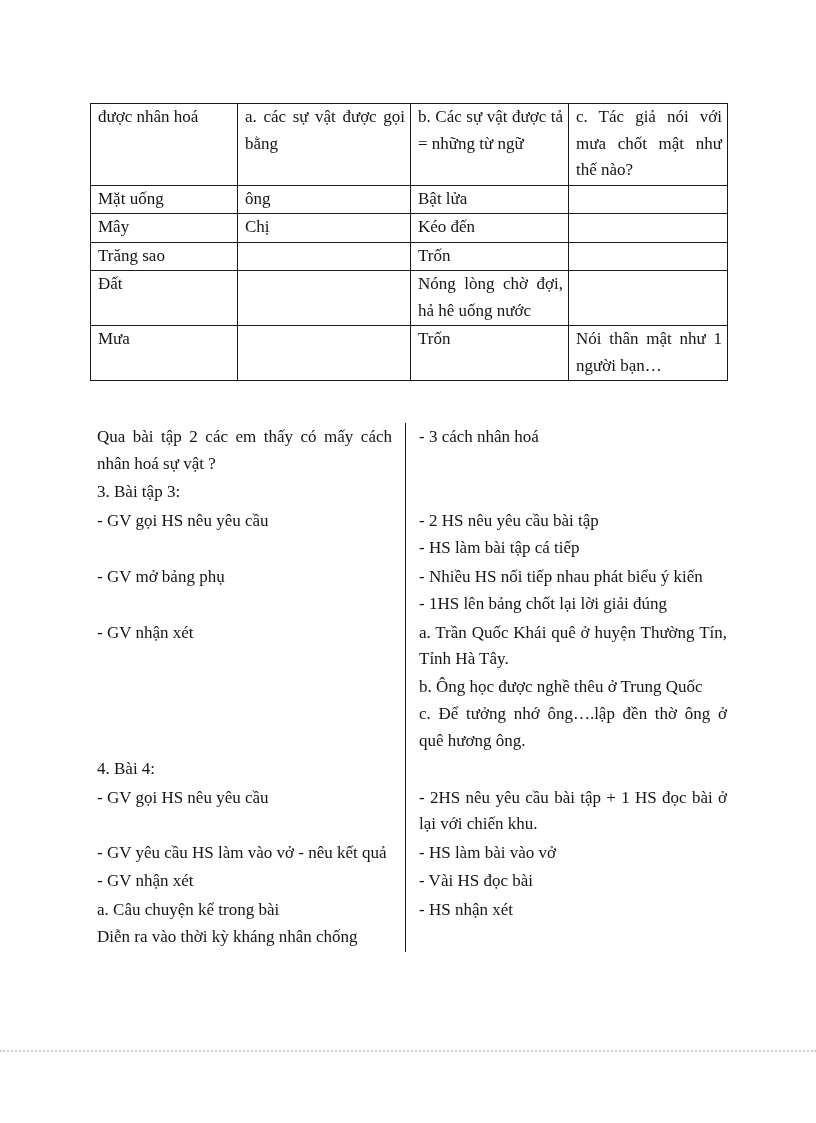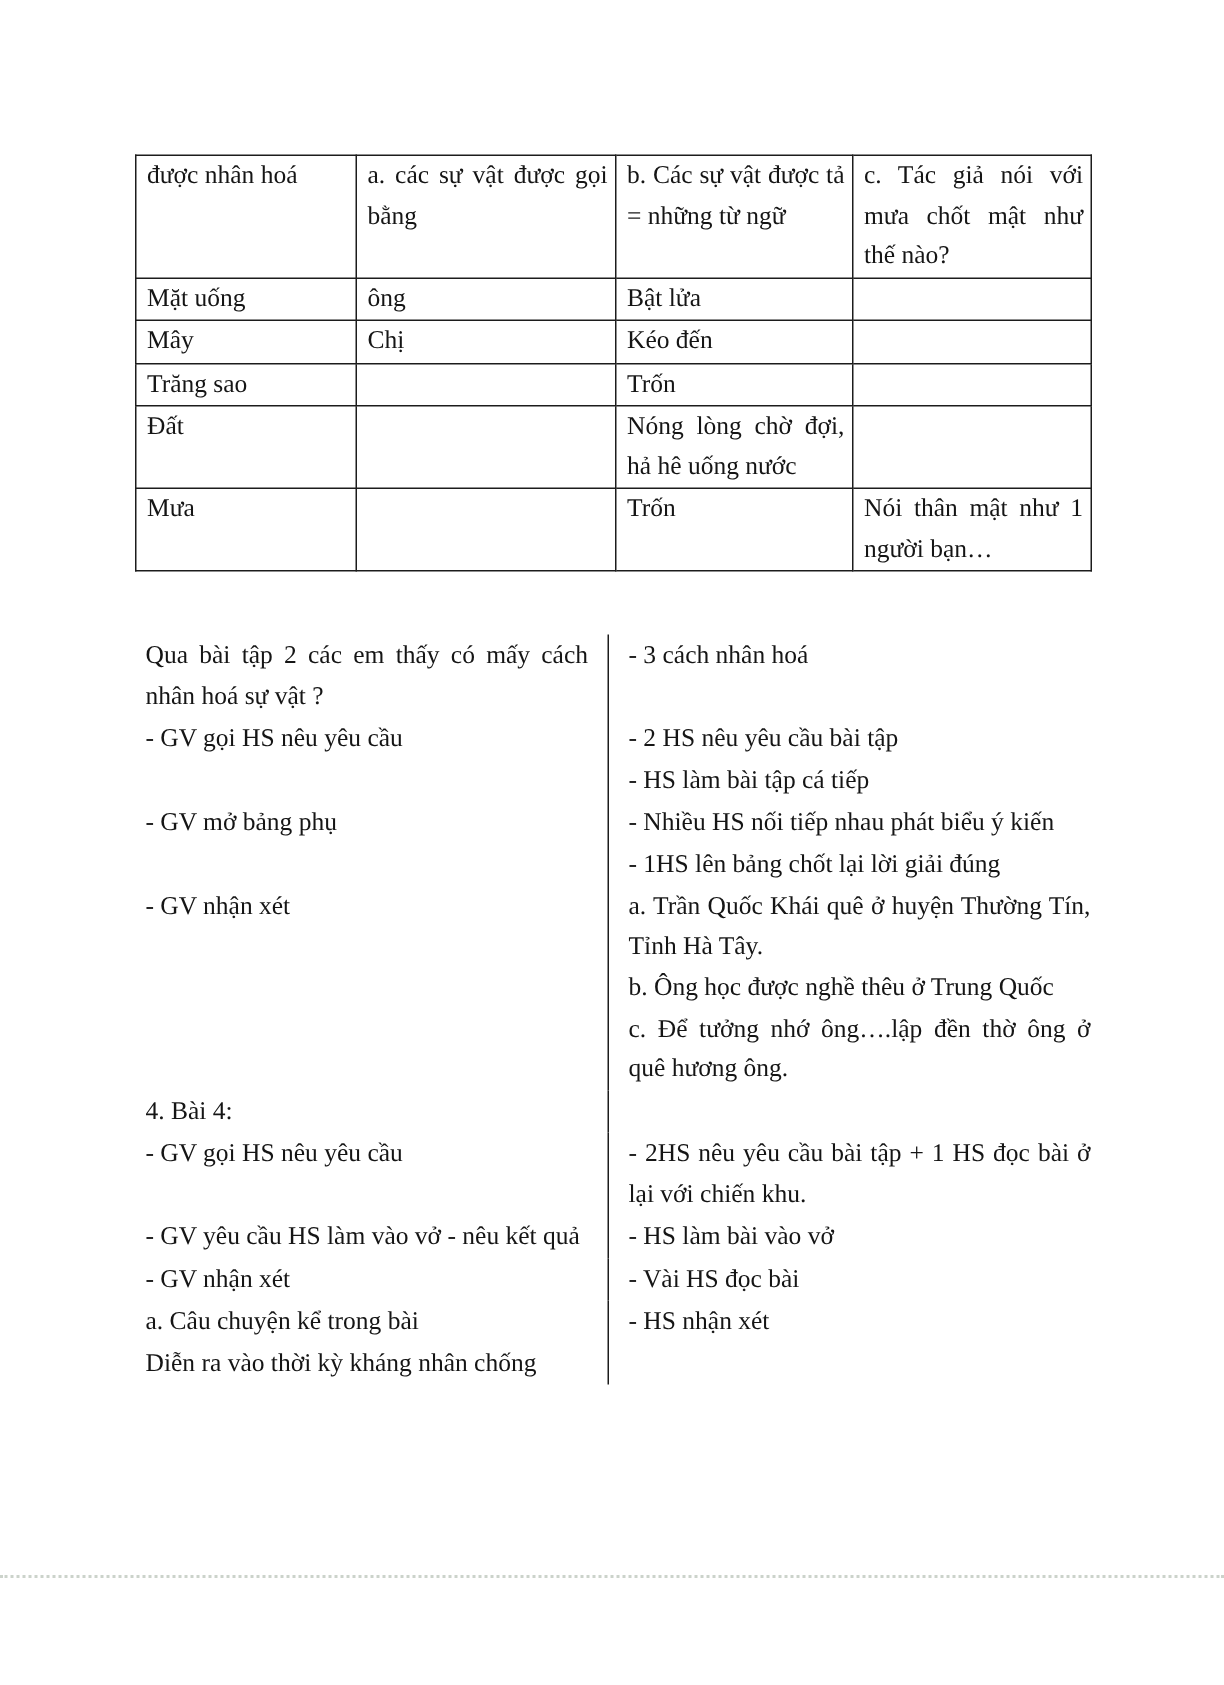--- a/index.html
+++ b/index.html
@@ -132,20 +132,26 @@
       <div class="d-row">
         <div class="d-left">
           <p>Qua bài tập 2 các em thấy có mấy cách nhân hoá sự vật ?</p>
         </div>
         <div class="d-right">
           <p>- 3 cách nhân hoá</p>
         </div>
       </div>
       <div class="d-row">
         <div class="d-left">
+          <p>3. Bài tập 3:</p>
+        </div>
+        <div class="d-right"></div>
+      </div>
+      <div class="d-row">
+        <div class="d-left">
           <p>- GV gọi HS nêu yêu cầu</p>
         </div>
         <div class="d-right">
           <p>- 2 HS nêu yêu cầu bài tập</p>
           <p>- HS làm bài tập cá tiếp</p>
         </div>
       </div>
       <div class="d-row">
         <div class="d-left">
           <p>- GV mở bảng phụ</p>

